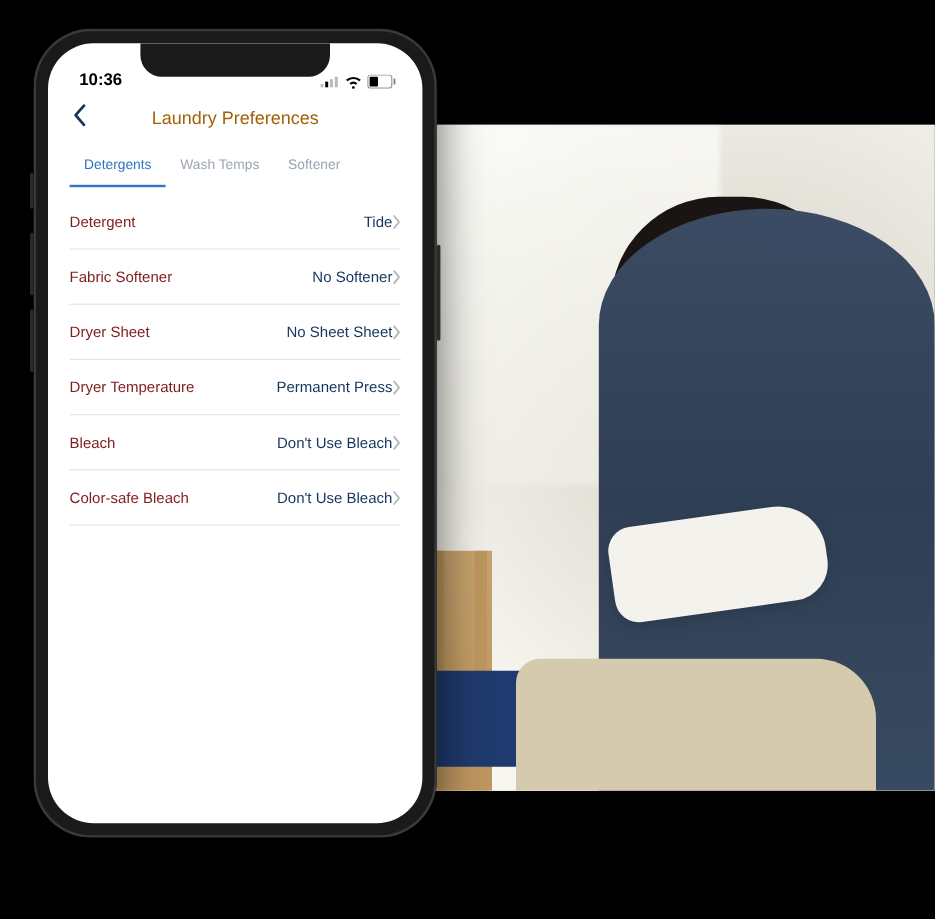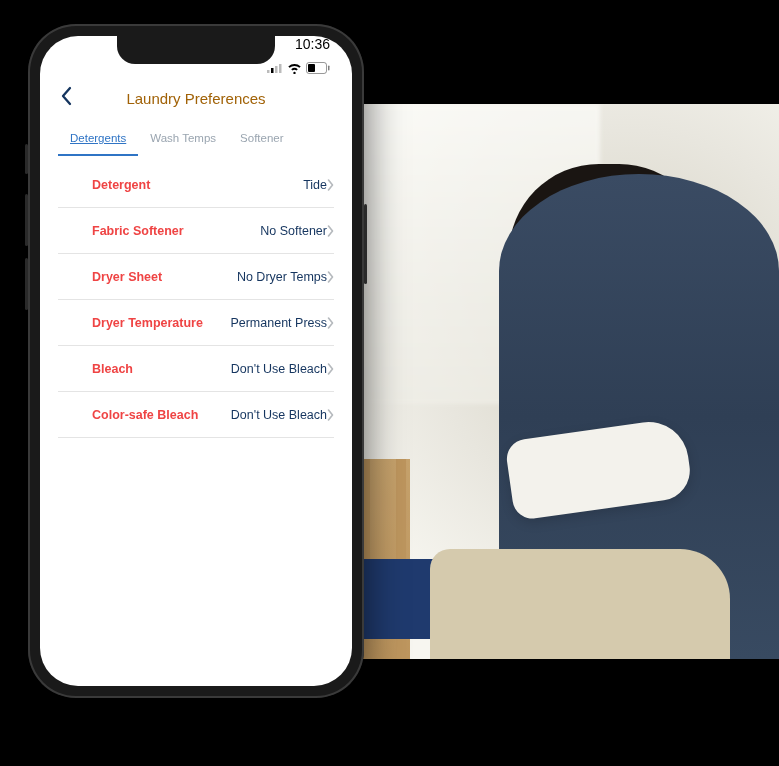--- a/index.html
+++ b/index.html
@@ -127,23 +127,22 @@
   }
 
   
   .status-bar {
     height: 40px;
     display: flex;
     align-items: flex-end;
     justify-content: space-between;
     padding: 0 22px 2px 26px;
     font-size: 14px;
-    font-weight: 400;
+    font-weight: 700;
     color: #000;
-    flex-direction: column;
   }
   .status-right { display: flex; align-items: center; gap: 4px; }
   .status-icon { display: inline-flex; }
 
   
   .nav-header {
     position: relative;
     height: 44px;
     display: flex;
     align-items: center;
@@ -179,40 +178,38 @@
     padding: 8px 12px 10px 12px;
     color: #9aa5b0;
     cursor: pointer;
     border-bottom: 2px solid transparent;
     text-align: center;
   }
   .tab.active {
     color: #2f74c5;
     border-bottom-color: #2f74c5;
     font-weight: 500;
-    text-decoration: underline;
   }
 
   
   .settings {
     padding: 6px 18px 0 18px;
   }
   .row {
     display: flex;
     align-items: center;
     justify-content: space-between;
     min-height: 46px;
     border-bottom: 1px solid #e4e4e4;
     cursor: pointer;
   }
   .row-label {
     font-size: 12.5px;
-    font-weight: 700;
-    color: #ef4444;
-    margin-left: 34px;
+    font-weight: 400;
+    color: #7f1d1d;
   }
   .row-right {
     display: flex;
     align-items: center;
     gap: 0;
   }
   .row-value {
     font-size: 12.5px;
     color: #15355f;
   }
@@ -309,21 +306,21 @@
               <svg width="7" height="12" viewBox="0 0 7 12">
                 <path d="M1.5 1l4 5-4 5" stroke="#b5b9bd" stroke-width="1.6" fill="none" stroke-linecap="round" stroke-linejoin="round"></path>
               </svg>
             </span>
         </span>
       </div>
 
       <div class="row">
         <span class="row-label">Dryer Sheet</span>
         <span class="row-right">
-          <span class="row-value">No Dryer Temps</span>
+          <span class="row-value">No Sheet Sheet</span>
           <span class="chev">
               <svg width="7" height="12" viewBox="0 0 7 12">
                 <path d="M1.5 1l4 5-4 5" stroke="#b5b9bd" stroke-width="1.6" fill="none" stroke-linecap="round" stroke-linejoin="round"></path>
               </svg>
             </span>
         </span>
       </div>
 
       <div class="row">
         <span class="row-label">Dryer Temperature</span>

